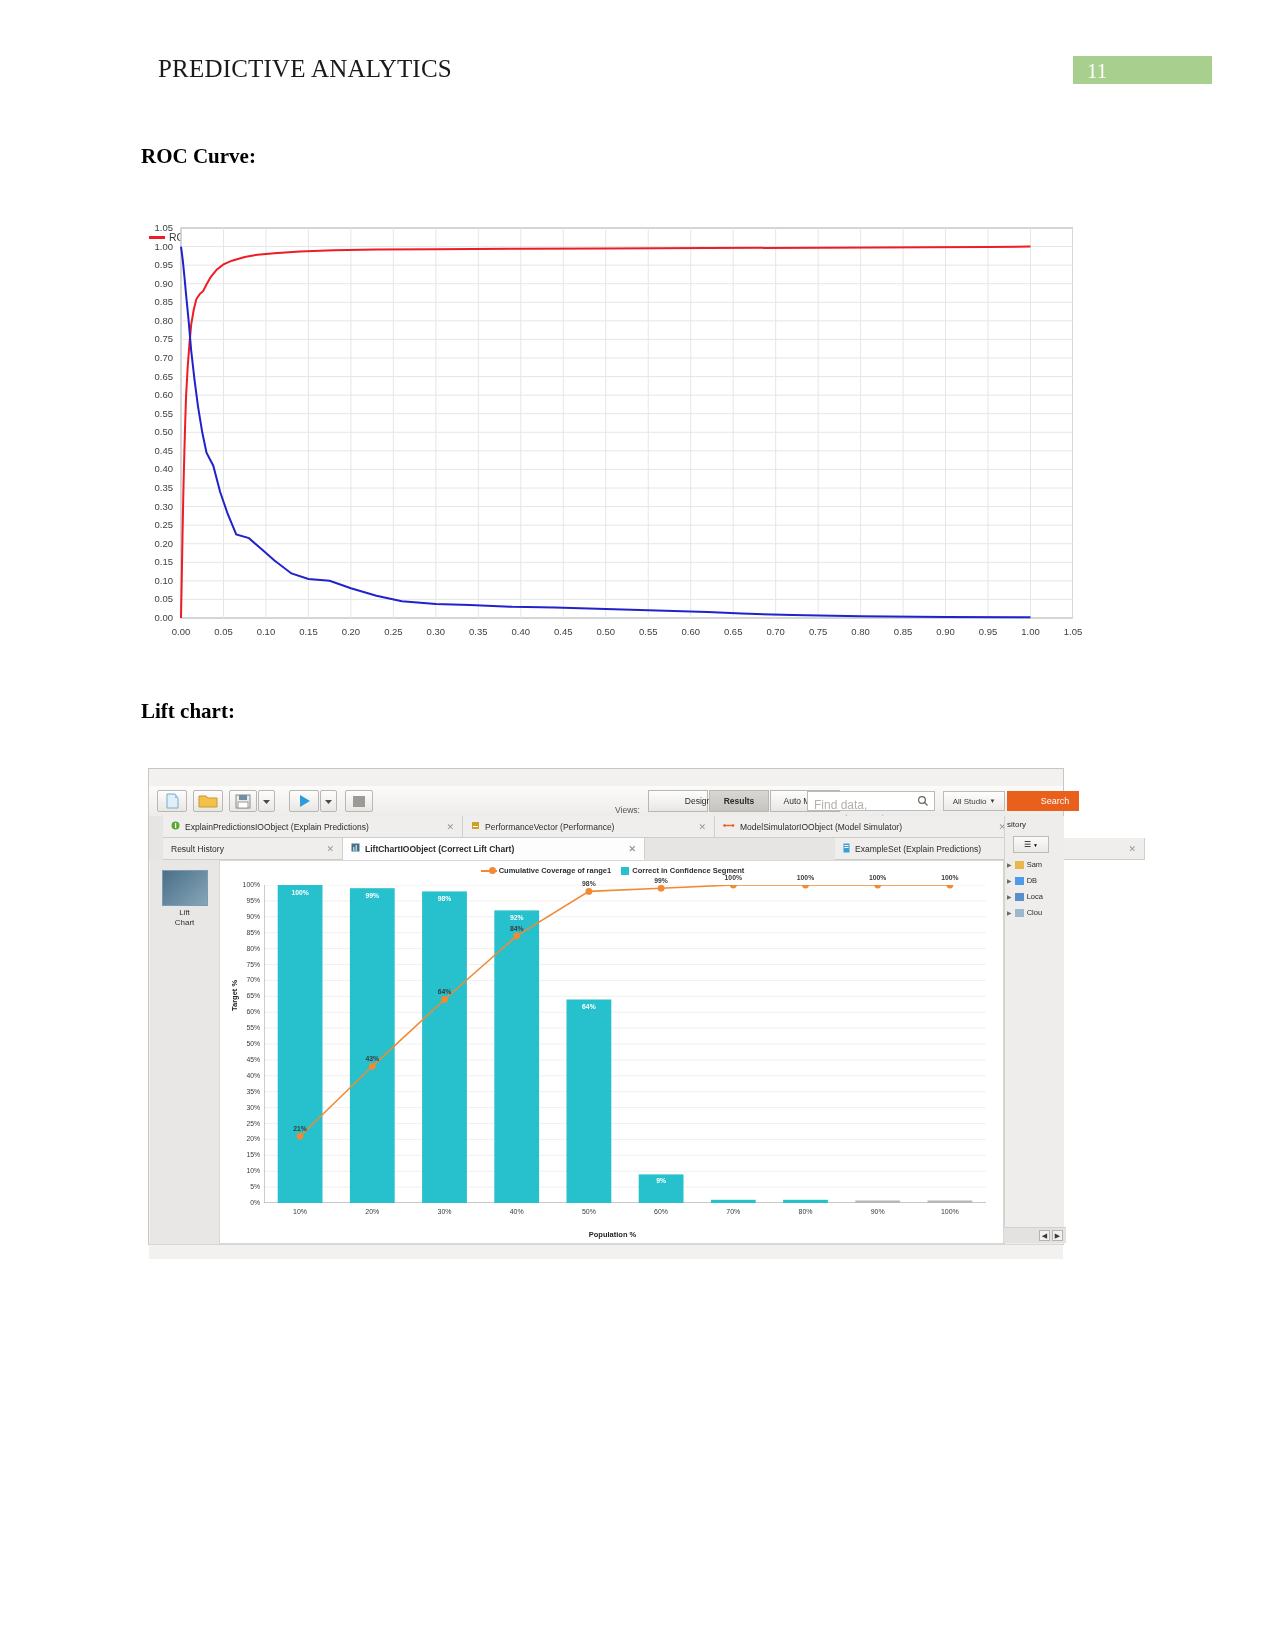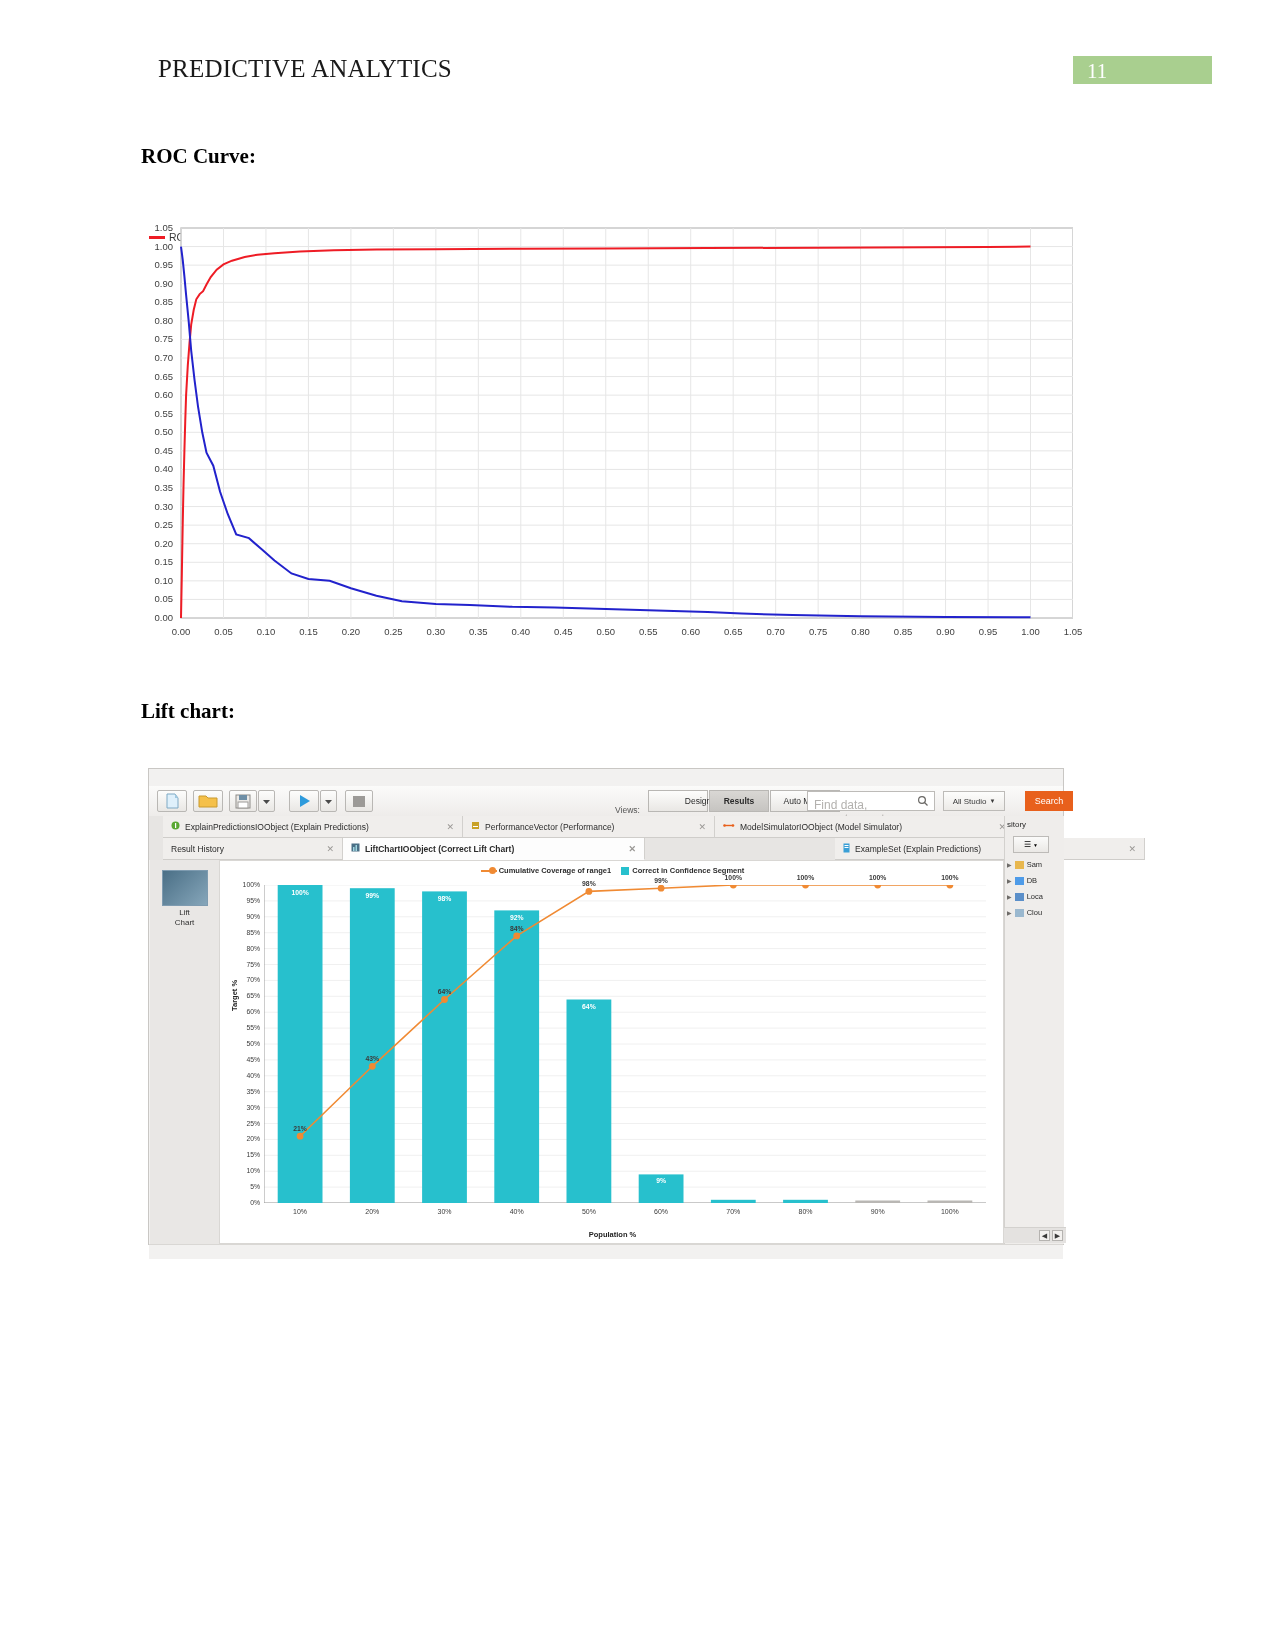--- a/index.html
+++ b/index.html
@@ -29,21 +29,21 @@
   .rm-menu{position:absolute;left:0;top:0;width:914px;height:17px;background:#f5f4f3;border-bottom:1px solid #e2e0de;display:flex;align-items:center;padding-left:8px;gap:13px;}
   .rm-menu span{font-size:8.5px;color:#2e2e2e;}
   .rm-menu span u{text-decoration:underline;}
   .rm-tool{position:absolute;left:0;top:17px;width:914px;height:30px;background:linear-gradient(#fbfbfa,#eeecea);border-bottom:1px solid #d4d2cf;}
   .tbtn{position:absolute;top:4px;height:22px;border:1px solid #b9b7b4;background:linear-gradient(#fdfdfc,#e9e7e4);border-radius:2px;box-sizing:border-box;}
   .views-lbl{position:absolute;left:466px;top:10px;font-size:8.5px;color:#555;margin-top:9px;}
   .vbtn{position:absolute;top:4px;height:22px;border:1px solid #b9b7b4;background:linear-gradient(#fdfdfc,#e9e7e4);font-size:8.5px;color:#2b2b2b;display:flex;align-items:center;justify-content:center;box-sizing:border-box;}
   .vbtn.active{background:linear-gradient(#d9d7d4,#c6c4c1);font-weight:bold;text-align:center;}
   .rm-search{position:absolute;left:658px;top:5px;width:128px;height:20px;border:1px solid #bdbbb8;background:#fff;box-sizing:border-box;font-size:12px;color:#b3b1ae;padding:6px 6px;}
   .rm-scope{position:absolute;left:794px;top:5px;width:62px;height:20px;border:1px solid #bdbbb8;background:linear-gradient(#fdfdfc,#eceae7);box-sizing:border-box;font-size:8px;color:#3a3a3a;display:flex;align-items:center;justify-content:center;gap:3px;}
-  .rm-searchbtn{position:absolute;left:876px;top:5px;width:48px;height:20px;background:#e8601c;color:#fff;font-size:9px;display:flex;align-items:center;justify-content:center;}
+  .rm-searchbtn{position:absolute;left:858px;top:5px;width:48px;height:20px;background:#e8601c;color:#fff;font-size:9px;display:flex;align-items:center;justify-content:center;padding-left:24px;}
 
   .tabrow{position:absolute;left:0;width:914px;height:22px;background:#e7e5e3;}
   .tab{position:absolute;top:0;height:22px;background:#f0eeec;border-right:1px solid #d2d0cd;border-bottom:1px solid #cfcdca;display:flex;align-items:center;gap:5px;padding:0 8px;box-sizing:border-box;font-size:8.5px;color:#2b2b2b;}
   .tab.active{background:#fdfdfd;border-bottom:1px solid transparent;font-weight:bold;}
   .tab .x{color:#9a9895;font-size:9px;margin-left:auto;padding-left:10px;}
 
   .rm-left{position:absolute;left:1px;top:91px;width:69px;height:384px;background:#e9e7e5;border-right:1px solid #d3d1ce;}
   .lc-icon{position:absolute;left:12px;top:10px;width:44px;height:34px;background:linear-gradient(135deg,#4a6f86,#86a6ba);border:1px solid #7e9bb0;}
   .lc-lbl{position:absolute;left:0;top:48px;width:69px;text-align:center;font-size:8px;color:#303030;line-height:10px;}
 

